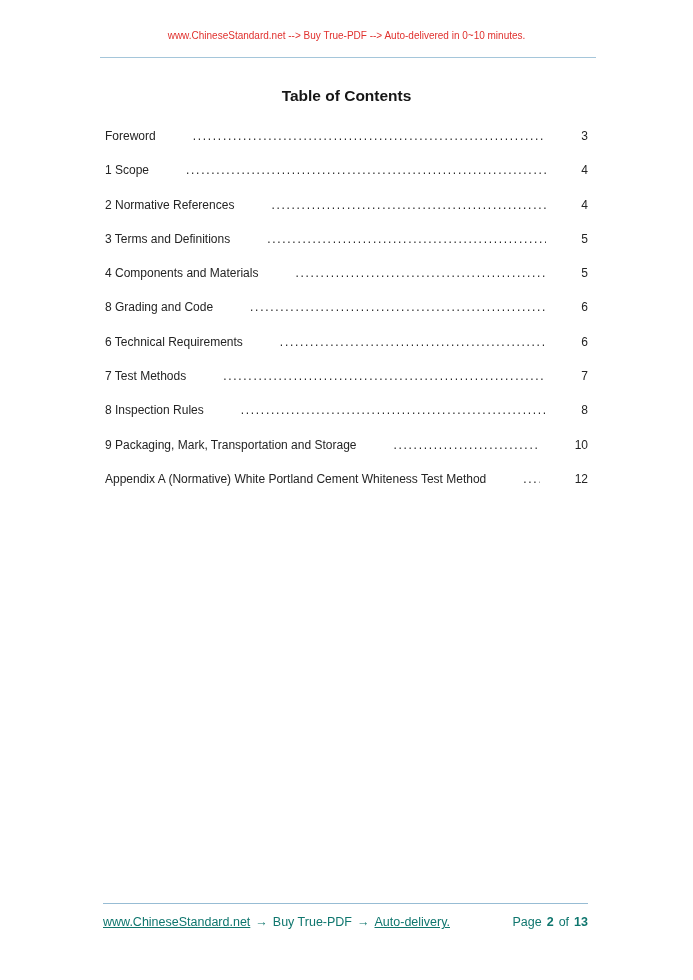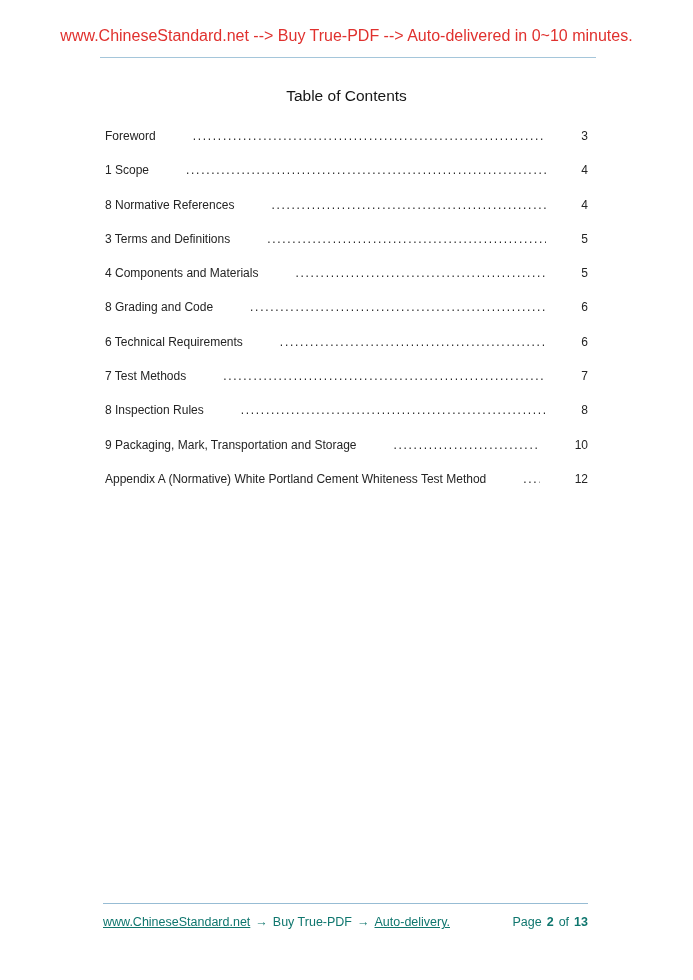--- a/index.html
+++ b/index.html
@@ -11,42 +11,42 @@
     overflow: hidden;
   }
   .page {
     position: absolute; inset: 0;
     background: #ffffff;
   }
   
   .header-promo {
     position: absolute; top: 27px; left: 0; right: 0;
     text-align: center;
-    font-size: 16px; line-height: 17px;
+    font-size: 10px; line-height: 17px;
     color: #e0312e;
     z-index: 2;
     white-space: nowrap;
   }
   .header-code {
     position: absolute; top: 36px; left: 0; right: 0;
     text-align: center;
     font-size: 11.5px; line-height: 14px;
     color: #2e7fc4;
     z-index: 1;
     white-space: nowrap;
   }
   .rule-top {
     position: absolute; top: 57px; left: 100px; width: 496px; height: 1px;
     background: #a5c6da;
   }
   
   .doc-title {
     position: absolute; top: 87px; left: 0; right: 0;
     text-align: center;
-    font-size: 15.5px; font-weight: normal;
+    font-size: 15.5px; font-weight: bold;
     color: #161616;
   }
   
   .toc {
     position: absolute; top: 119px; left: 105px; width: 483px;
   }
   .toc-row {
     display: flex; align-items: baseline;
     height: 34.3px; line-height: 34.3px;
     font-size: 12px; color: #242424; gap: 35px;
@@ -97,21 +97,21 @@
         <span class="toc-label">Foreword</span>
         <span class="toc-leader">..........................................................................................................................................................................</span>
         <span class="toc-page">3</span>
       </div>
       <div class="toc-row">
         <span class="toc-label">1 Scope</span>
         <span class="toc-leader">..........................................................................................................................................................................</span>
         <span class="toc-page">4</span>
       </div>
       <div class="toc-row">
-        <span class="toc-label">8 Normative References</span>
+        <span class="toc-label">2 Normative References</span>
         <span class="toc-leader">..........................................................................................................................................................................</span>
         <span class="toc-page">4</span>
       </div>
       <div class="toc-row">
         <span class="toc-label">3 Terms and Definitions</span>
         <span class="toc-leader">..........................................................................................................................................................................</span>
         <span class="toc-page">5</span>
       </div>
       <div class="toc-row">
         <span class="toc-label">4 Components and Materials</span>

